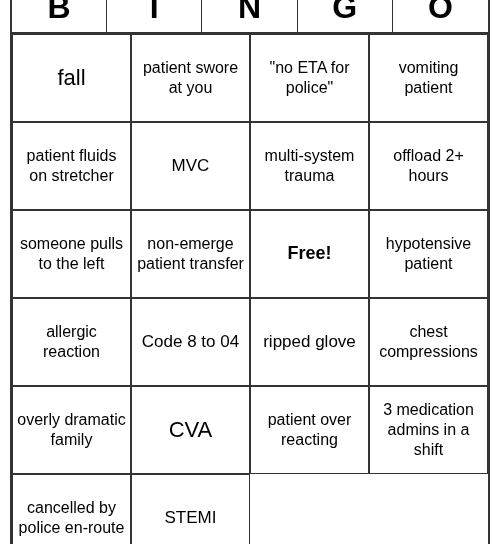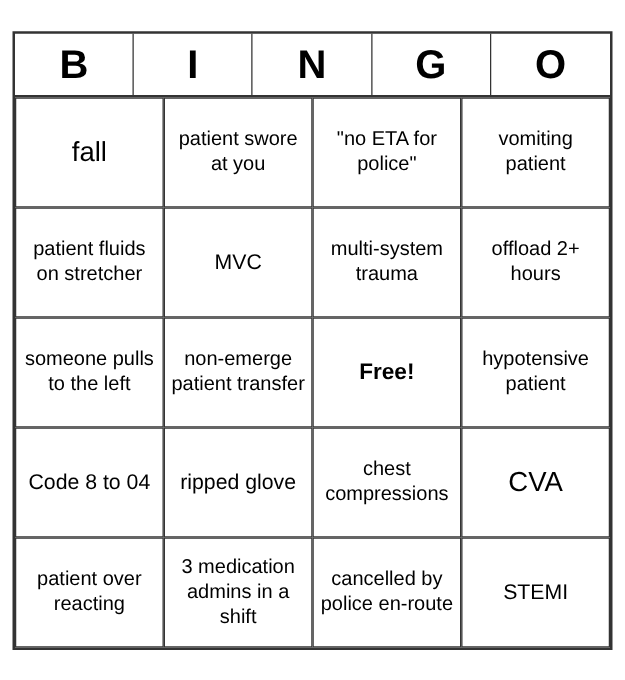--- a/index.html
+++ b/index.html
@@ -90,22 +90,24 @@
       <div class="bingo-cell">"no ETA for police"</div>
       <div class="bingo-cell">vomiting patient</div>
       <div class="bingo-cell">patient fluids on stretcher</div>
       <div class="bingo-cell medium-text">MVC</div>
       <div class="bingo-cell">multi-system trauma</div>
       <div class="bingo-cell">offload 2+ hours</div>
       <div class="bingo-cell">someone pulls to the left</div>
       <div class="bingo-cell small-text">non-emerge patient transfer</div>
       <div class="bingo-cell free">Free!</div>
       <div class="bingo-cell small-text">hypotensive patient</div>
+      <div class="bingo-cell">allergic reaction</div>
       <div class="bingo-cell medium-text">Code 8 to 04</div>
       <div class="bingo-cell medium-text">ripped glove</div>
       <div class="bingo-cell small-text">chest compressions</div>
+      <div class="bingo-cell">overly dramatic family</div>
       <div class="bingo-cell large-text">CVA</div>
       <div class="bingo-cell">patient over reacting</div>
       <div class="bingo-cell small-text">3 medication admins in a shift</div>
       <div class="bingo-cell">cancelled by police en-route</div>
       <div class="bingo-cell medium-text">STEMI</div>
     </div>
 </div>
 
 </body></html>

